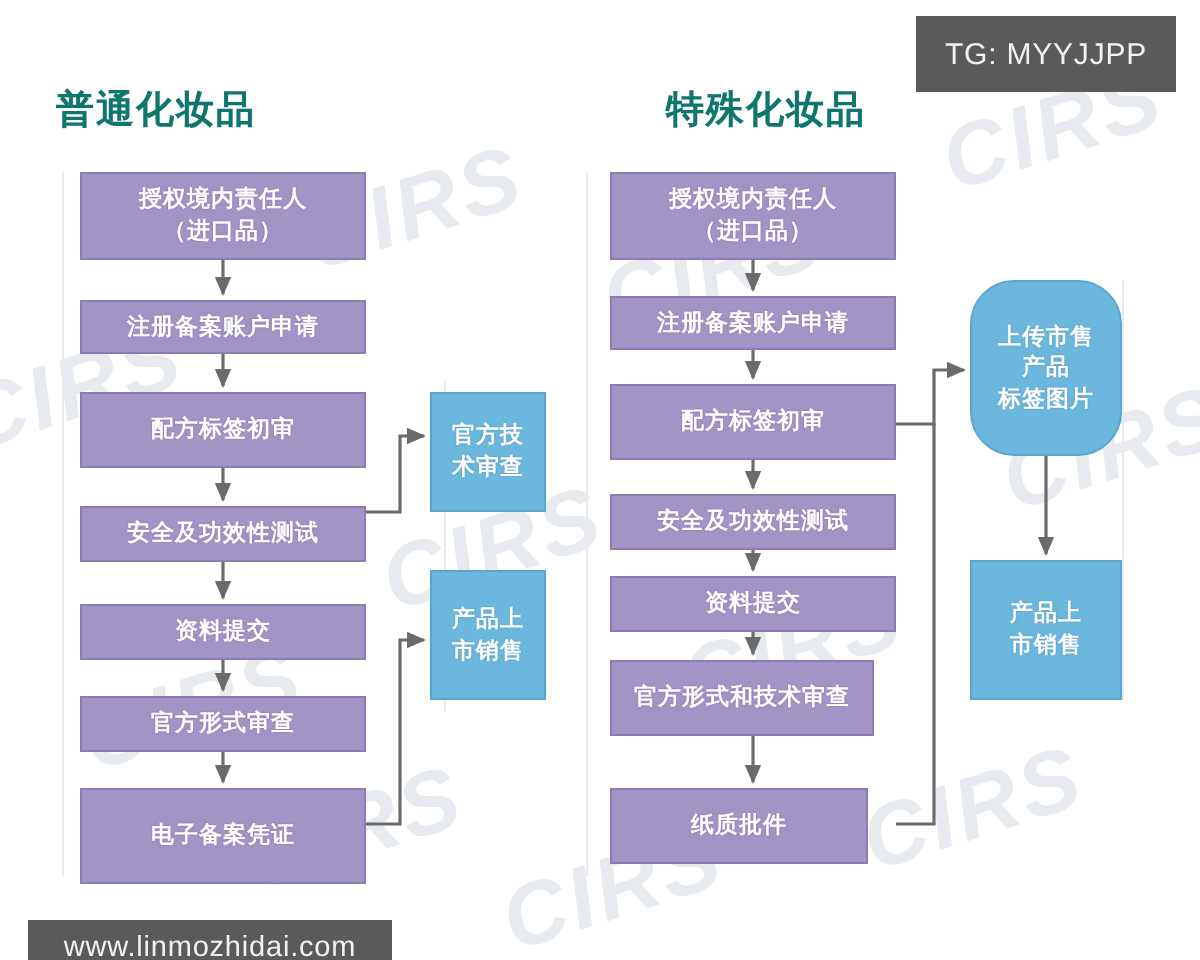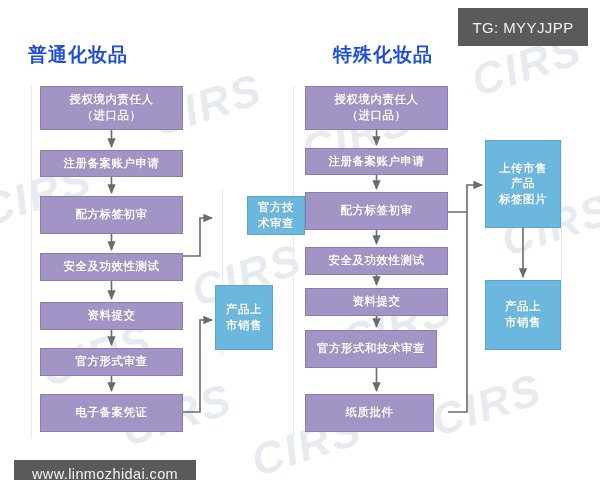--- a/index.html
+++ b/index.html
@@ -38,21 +38,21 @@
     pointer-events: none;
     white-space: nowrap;
     z-index: 0;
   }
 
   
   .col-title {
     position: absolute;
     font-size: 19px;
     font-weight: 700;
-    color: #1d4ed8;
+    color: #0f766e;
     letter-spacing: 1px;
     white-space: nowrap;
     z-index: 4;
     font-family: "DejaVu Sans", "Liberation Sans", sans-serif;
   }
 
   
   .node {
     position: absolute;
     display: flex;
@@ -162,25 +162,25 @@
   </div>
 
   <div class="node purple" style="left:40px; top:302px; width:143px; height:28px;">
     <span class="txt">资料提交</span>
   </div>
 
   <div class="node purple" style="left:40px; top:348px; width:143px; height:28px;">
     <span class="txt">官方形式审查</span>
   </div>
 
-  <div class="node purple" style="left:40px; top:394px; width:143px; height:38px;text-align:center;">
+  <div class="node purple" style="left:40px; top:394px; width:143px; height:48px;text-align:center;">
     <span class="txt">电子备案凭证</span>
   </div>
 
-  <div class="node blue" style="left:215px; top:196px; width:58px; height:39px;margin-left:32px;">
+  <div class="node blue" style="left:215px; top:196px; width:58px; height:60px;">
     <span class="txt">
       <span>官方技</span><br>
       <span>术审查</span>
     </span>
   </div>
 
   <div class="node blue" style="left:215px; top:285px; width:58px; height:65px;">
     <span class="txt">
       <span>产品上</span><br>
       <span>市销售</span>
@@ -211,21 +211,21 @@
   </div>
 
   <div class="node purple" style="left:305px; top:330px; width:132px; height:38px;">
     <span class="txt">官方形式和技术审查</span>
   </div>
 
   <div class="node purple" style="left:305px; top:394px; width:129px; height:38px;">
     <span class="txt">纸质批件</span>
   </div>
 
-  <div class="node blue" style="left:485px; top:140px; width:76px; height:88px;">
+  <div class="node blue" style="left:485px; top:140px; width:76px; height:88px;border-radius:22px;">
     <span class="txt">
       <span>上传市售</span><br>
       <span>产品</span><br>
       <span>标签图片</span>
     </span>
   </div>
 
   <div class="node blue" style="left:485px; top:280px; width:76px; height:70px;">
     <span class="txt">
       <span>产品上</span><br>

